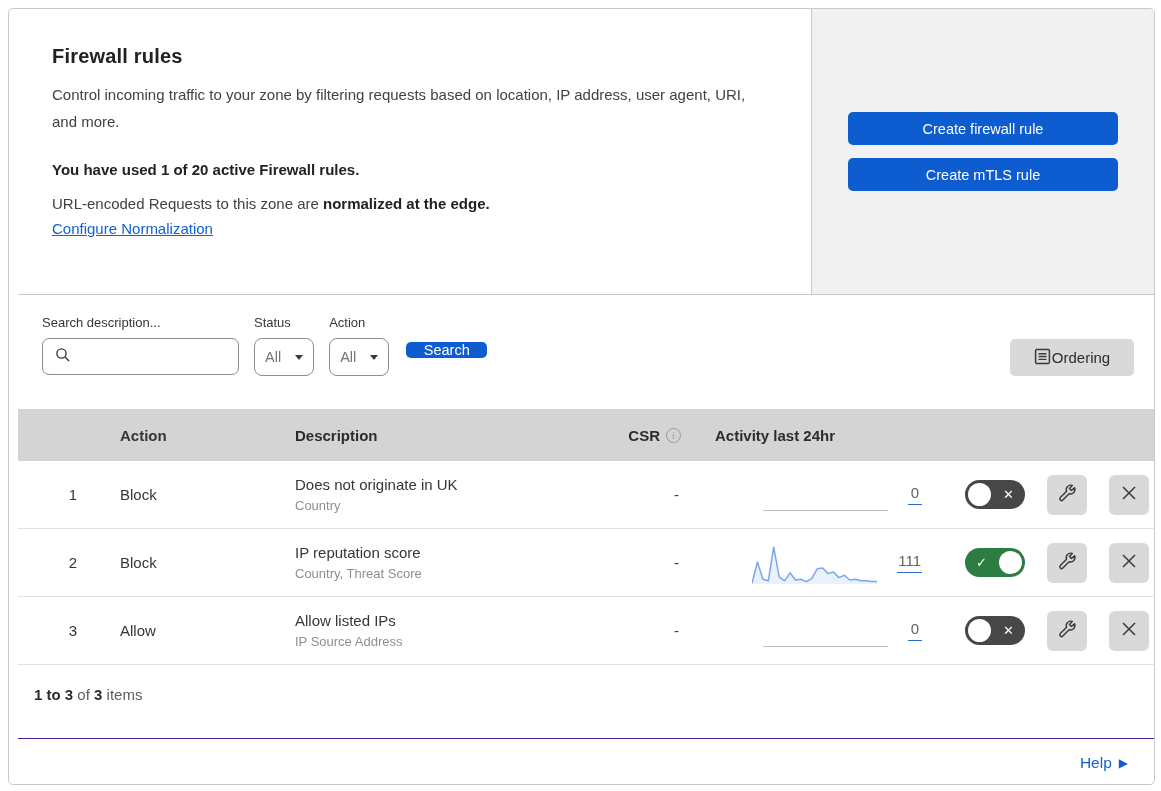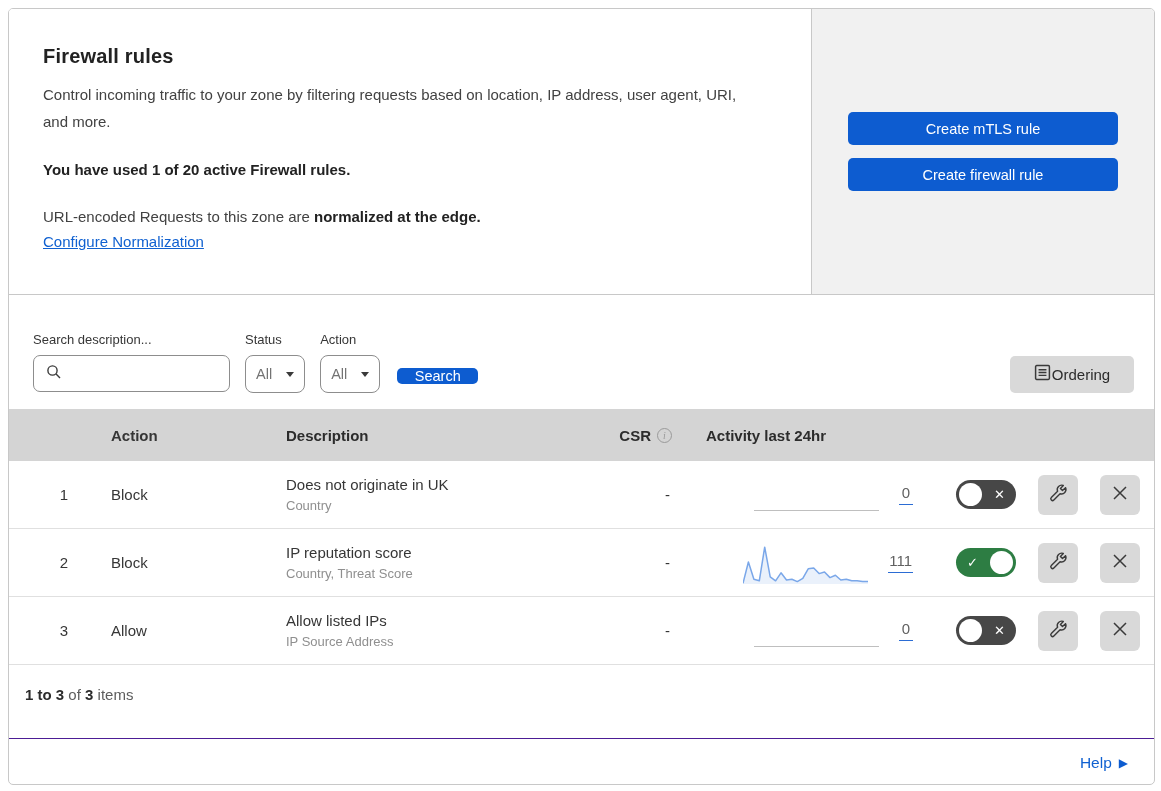--- a/index.html
+++ b/index.html
@@ -1,37 +1,37 @@
 <!DOCTYPE html>
 <html><head>
 <meta charset="utf-8">
 <style>
   * { margin:0; padding:0; box-sizing:border-box; }
   html,body { width:1161px; height:791px; background:#fff;
     font-family:"Liberation Sans","DejaVu Sans",sans-serif; color:#363636; }
   .container { position:absolute; left:8px; top:8px; width:1147px; height:777px;
-    border:1px solid #c8c8c8; border-radius:5px; background:#fff; overflow:hidden; }
+    border:1px solid #c8c8c8; border-radius:5px; background:#fff; overflow:hidden;padding-left:9px; }
 
   
   .top { display:flex; height:285px; }
   .top-left { flex:1; padding:36px 40px 0 34px; background:#fff; }
   .top-right { width:343px; background:#f1f1f1; border-left:1px solid #c8c8c8;
     display:flex; flex-direction:column; align-items:center; padding-top:103px; gap:13px; }
   .page-title { font-size:20px; font-weight:600; color:#222; letter-spacing:.2px; }
   .desc { margin-top:13px; font-size:15px; line-height:27px; color:#424242; max-width:720px; }
   .usage { margin-top:26px; font-size:15px; font-weight:700; color:#222; }
-  .norm { margin-top:30px; font-size:15px; color:#424242; }
+  .norm { margin-top:17px; font-size:15px; color:#424242; }
   .norm strong { color:#222; }
   .link { display:inline-block; margin-top:8px; font-size:15px; color:#1061d1;
     text-decoration:underline; cursor:pointer;text-align:right; }
   .btn-primary { width:270px; height:33px; background:#0d5cd0; color:#fff; border:none;
     border-radius:5px; font-size:14.5px; font-family:inherit; cursor:pointer; }
 
   
-  .filterbar { height:115px; padding:20px 18px 0 24px; display:flex; align-items:center;
+  .filterbar { height:115px; padding:20px 18px 0 24px; display:flex; align-items:flex-start;
     border-top:1px solid #c8c8c8; }
   .fgroup { display:flex; flex-direction:column; margin-right:15px; }
   .flabel { font-size:13px; color:#363636; margin-bottom:8px; }
   .search-box { width:197px; height:37px; border:1px solid #8d8d8d; border-radius:7px;
     display:flex; align-items:center; padding-left:12px; background:#fff; }
   .search-box input { border:none; outline:none; width:150px; margin-left:8px;
     font-size:14px; font-family:inherit; }
   .dropdown { height:38px; min-width:47px; border:1px solid #8d8d8d; border-radius:8px;
     background:#fff; display:flex; align-items:center; justify-content:center; gap:14px;
     padding:0 10px; font-size:14.5px; color:#737373; cursor:pointer; }
@@ -98,22 +98,22 @@
 
   <div class="top">
     <div class="top-left">
       <div class="page-title">Firewall rules</div>
       <p class="desc">Control incoming traffic to your zone by filtering requests based on location, IP address, user agent, URI, and more.</p>
       <p class="usage">You have used 1 of 20 active Firewall rules.</p>
       <p class="norm"><span>URL-encoded Requests to this zone are </span><strong>normalized at the edge.</strong></p>
       <span class="link">Configure Normalization</span>
     </div>
     <div class="top-right">
+      <button class="btn-primary">Create firewall rule</button>
       <button class="btn-primary">Create mTLS rule</button>
-      <button class="btn-primary">Create firewall rule</button>
     </div>
   </div>
 
   <div class="filterbar">
     <div class="fgroup">
       <span class="flabel">Search description...</span>
       <div class="search-box">
         <span>
           <svg width="16" height="16" viewBox="0 0 16 16">
               <circle cx="6.5" cy="6.5" r="4.6" fill="none" stroke="#3a3a3a" stroke-width="1.4"></circle>

